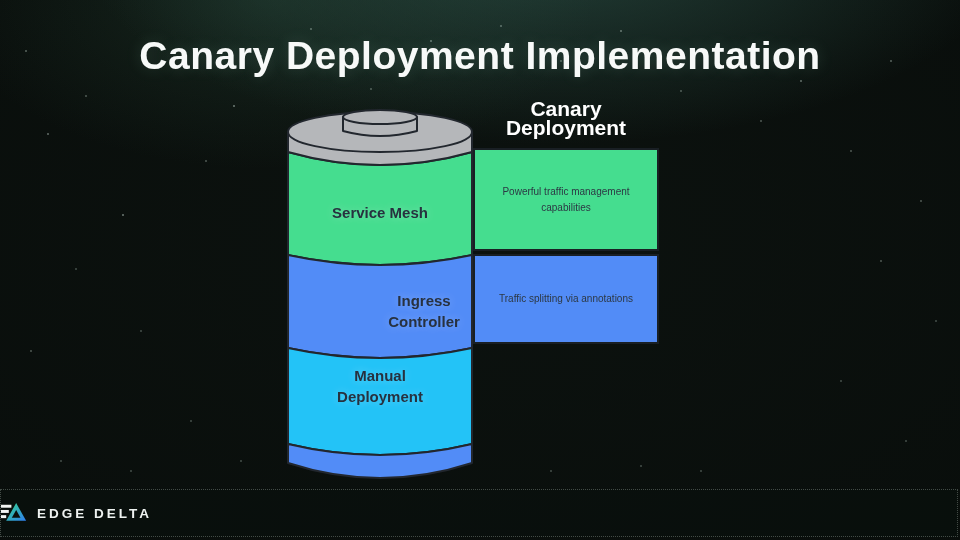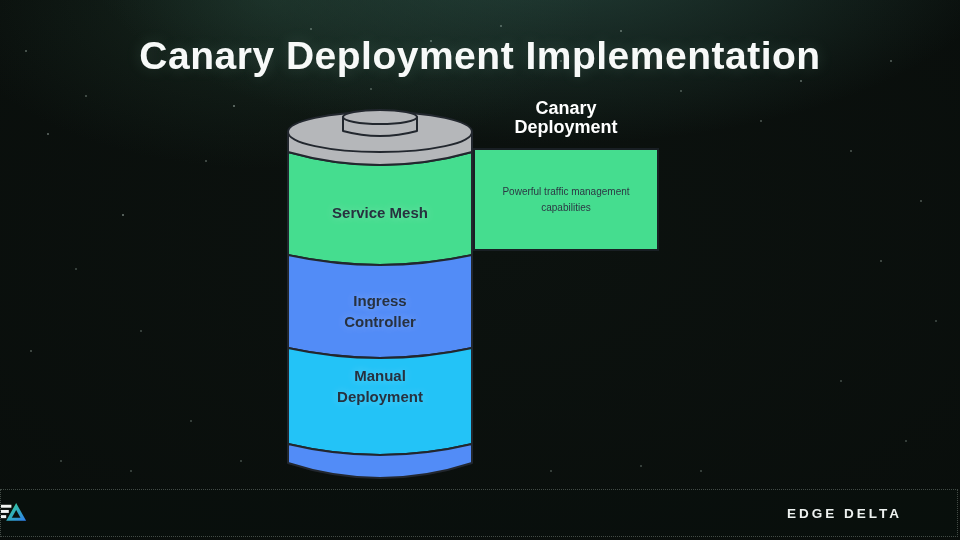--- a/index.html
+++ b/index.html
@@ -49,42 +49,42 @@
   .fill-blue{fill:var(--blue,#528cf7);}
   .fill-cyan{fill:var(--cyan,#23c3f7);}
   .fill-gray{fill:var(--cap-gray,#b5b7ba);}
 
   .battery-label{
     position:absolute;left:288px;width:184px;text-align:center;z-index:3;
     font-weight:bold;font-size:15px;line-height:21px;color:var(--label-dark,#27313f);
     white-space:pre-line;text-shadow:0 0 10px rgba(255,255,255,.28);
   }
   .lbl-0{top:202px;}
-  .lbl-1{top:290px;}
+  .lbl-1{top:290px;padding-left:44px;}
   .lbl-2{top:365px;}
 
   .col-header{
     position:absolute;left:473px;width:186px;top:99px;z-index:1;
-    text-align:center;color:#ffffff;font-weight:bold;font-size:18px;line-height:19px;
+    text-align:center;color:#ffffff;font-weight:bold;font-size:21px;line-height:19px;
     white-space:pre-line;
   }
   .card{
     position:absolute;left:473px;width:186px;z-index:1;box-sizing:border-box;
     border:2px solid #191f24;display:flex;align-items:center;justify-content:center;
     text-align:center;padding:6px 22px;
   }
   .card-0{top:148px;height:103px;background:var(--green,#45dd8f);}
   .card-1{top:254px;height:90px;background:var(--blue,#528cf7);}
   .card-2{top:349px;height:87px;background:var(--cyan,#23c3f7);}
   .card-text{font-size:10px;line-height:15.5px;color:var(--card-text,#2c3844);}
 
   .footer{
     position:absolute;left:0;top:489px;width:958px;height:48px;box-sizing:border-box;
     border:1px dotted rgba(125,135,128,.5);
-    display:flex;align-items:center;justify-content:space-between;
+    display:flex;align-items:center;justify-content:flex-start;
     padding-right:55px;gap:10px;background:rgba(10,16,13,.35);
   }
   .brand{font-size:13.5px;font-weight:bold;letter-spacing:3px;color:#eef2f0;}
 </style>
 </head>
 <body>
 
 <div class="stage">
 
   <div class="stars"></div>
@@ -107,20 +107,23 @@
 Controller</div>
   <div class="battery-label lbl-2">Manual
 Deployment</div>
 
   <div class="col-header">Canary
 Deployment</div>
 
   <div class="card card-0">
     <span class="card-text">Powerful traffic management capabilities</span>
   </div>
+  <div class="card card-1">
+    <span class="card-text">Traffic splitting via annotations</span>
+  </div>
 
   <div class="footer">
     <svg width="26" height="26" viewBox="0 0 30 27">
       <defs>
         <linearGradient id="logoGrad" x1="0" y1="0" x2="1" y2="1">
           <stop offset="0" stop-color="#35d98a"></stop>
           <stop offset="1" stop-color="#2e7df0"></stop>
         </linearGradient>
       </defs>
       <rect x="0" y="4" width="12" height="3.4" fill="#f2f5f3"></rect>

